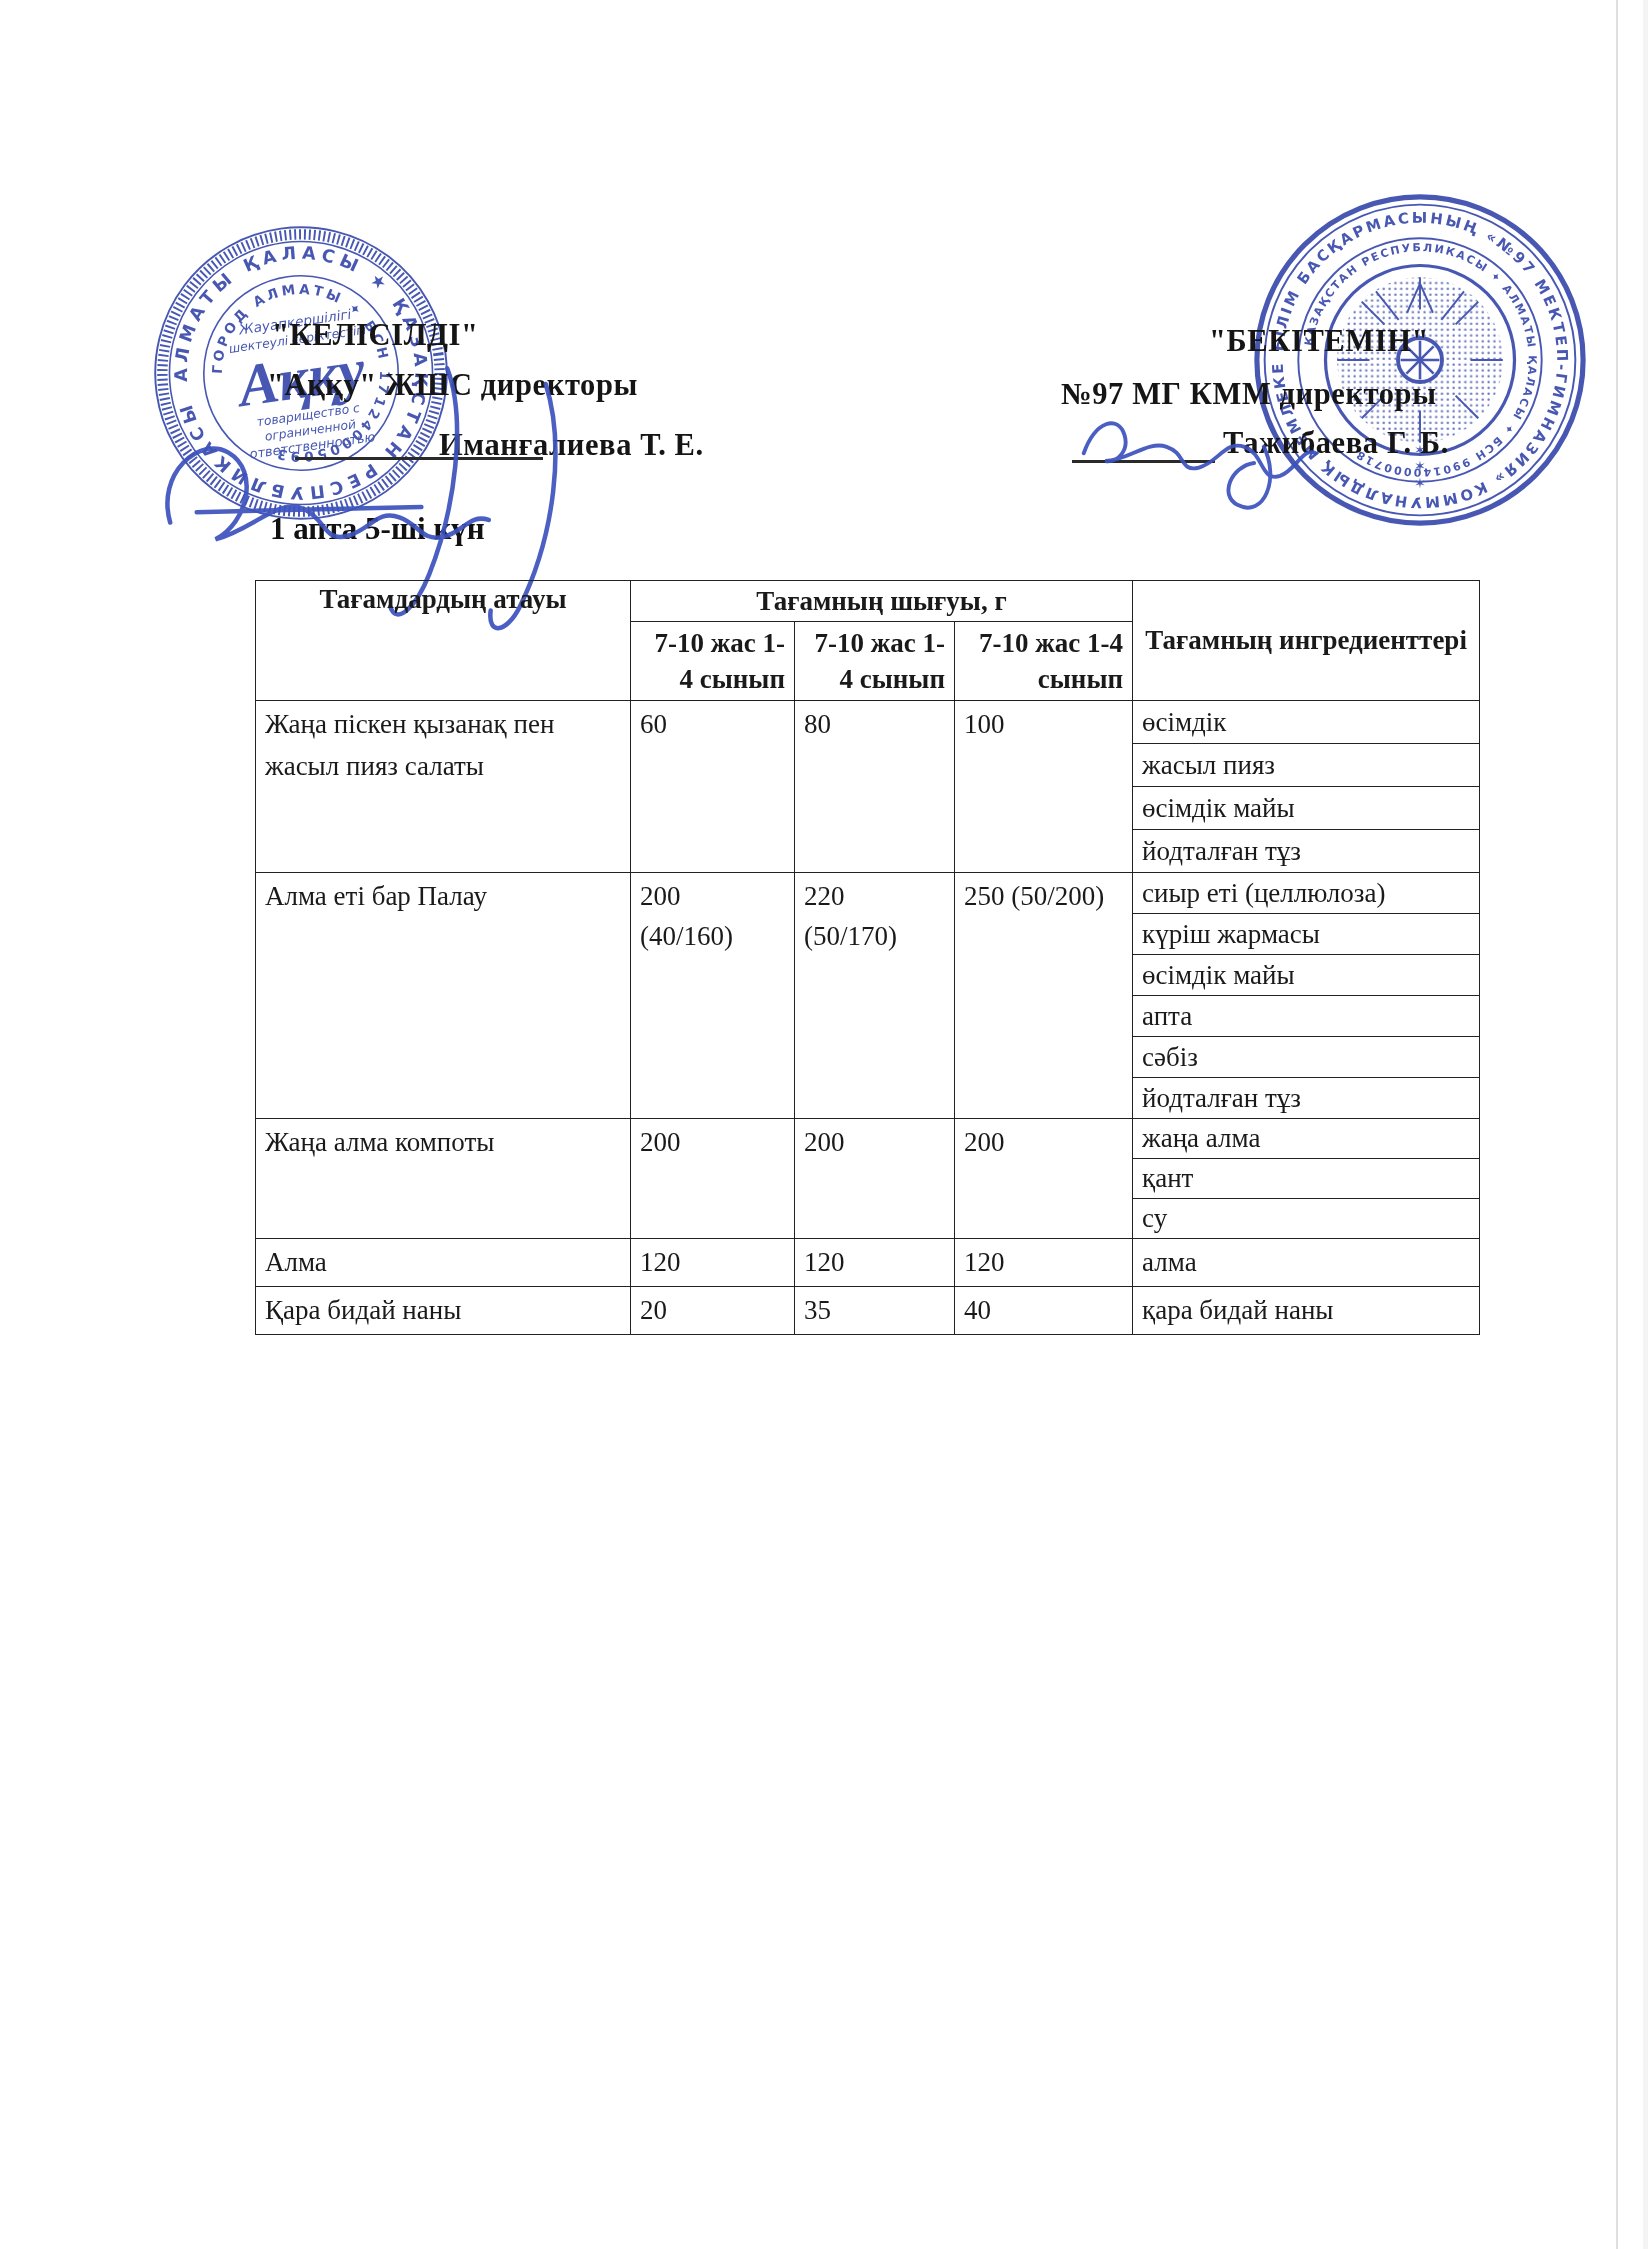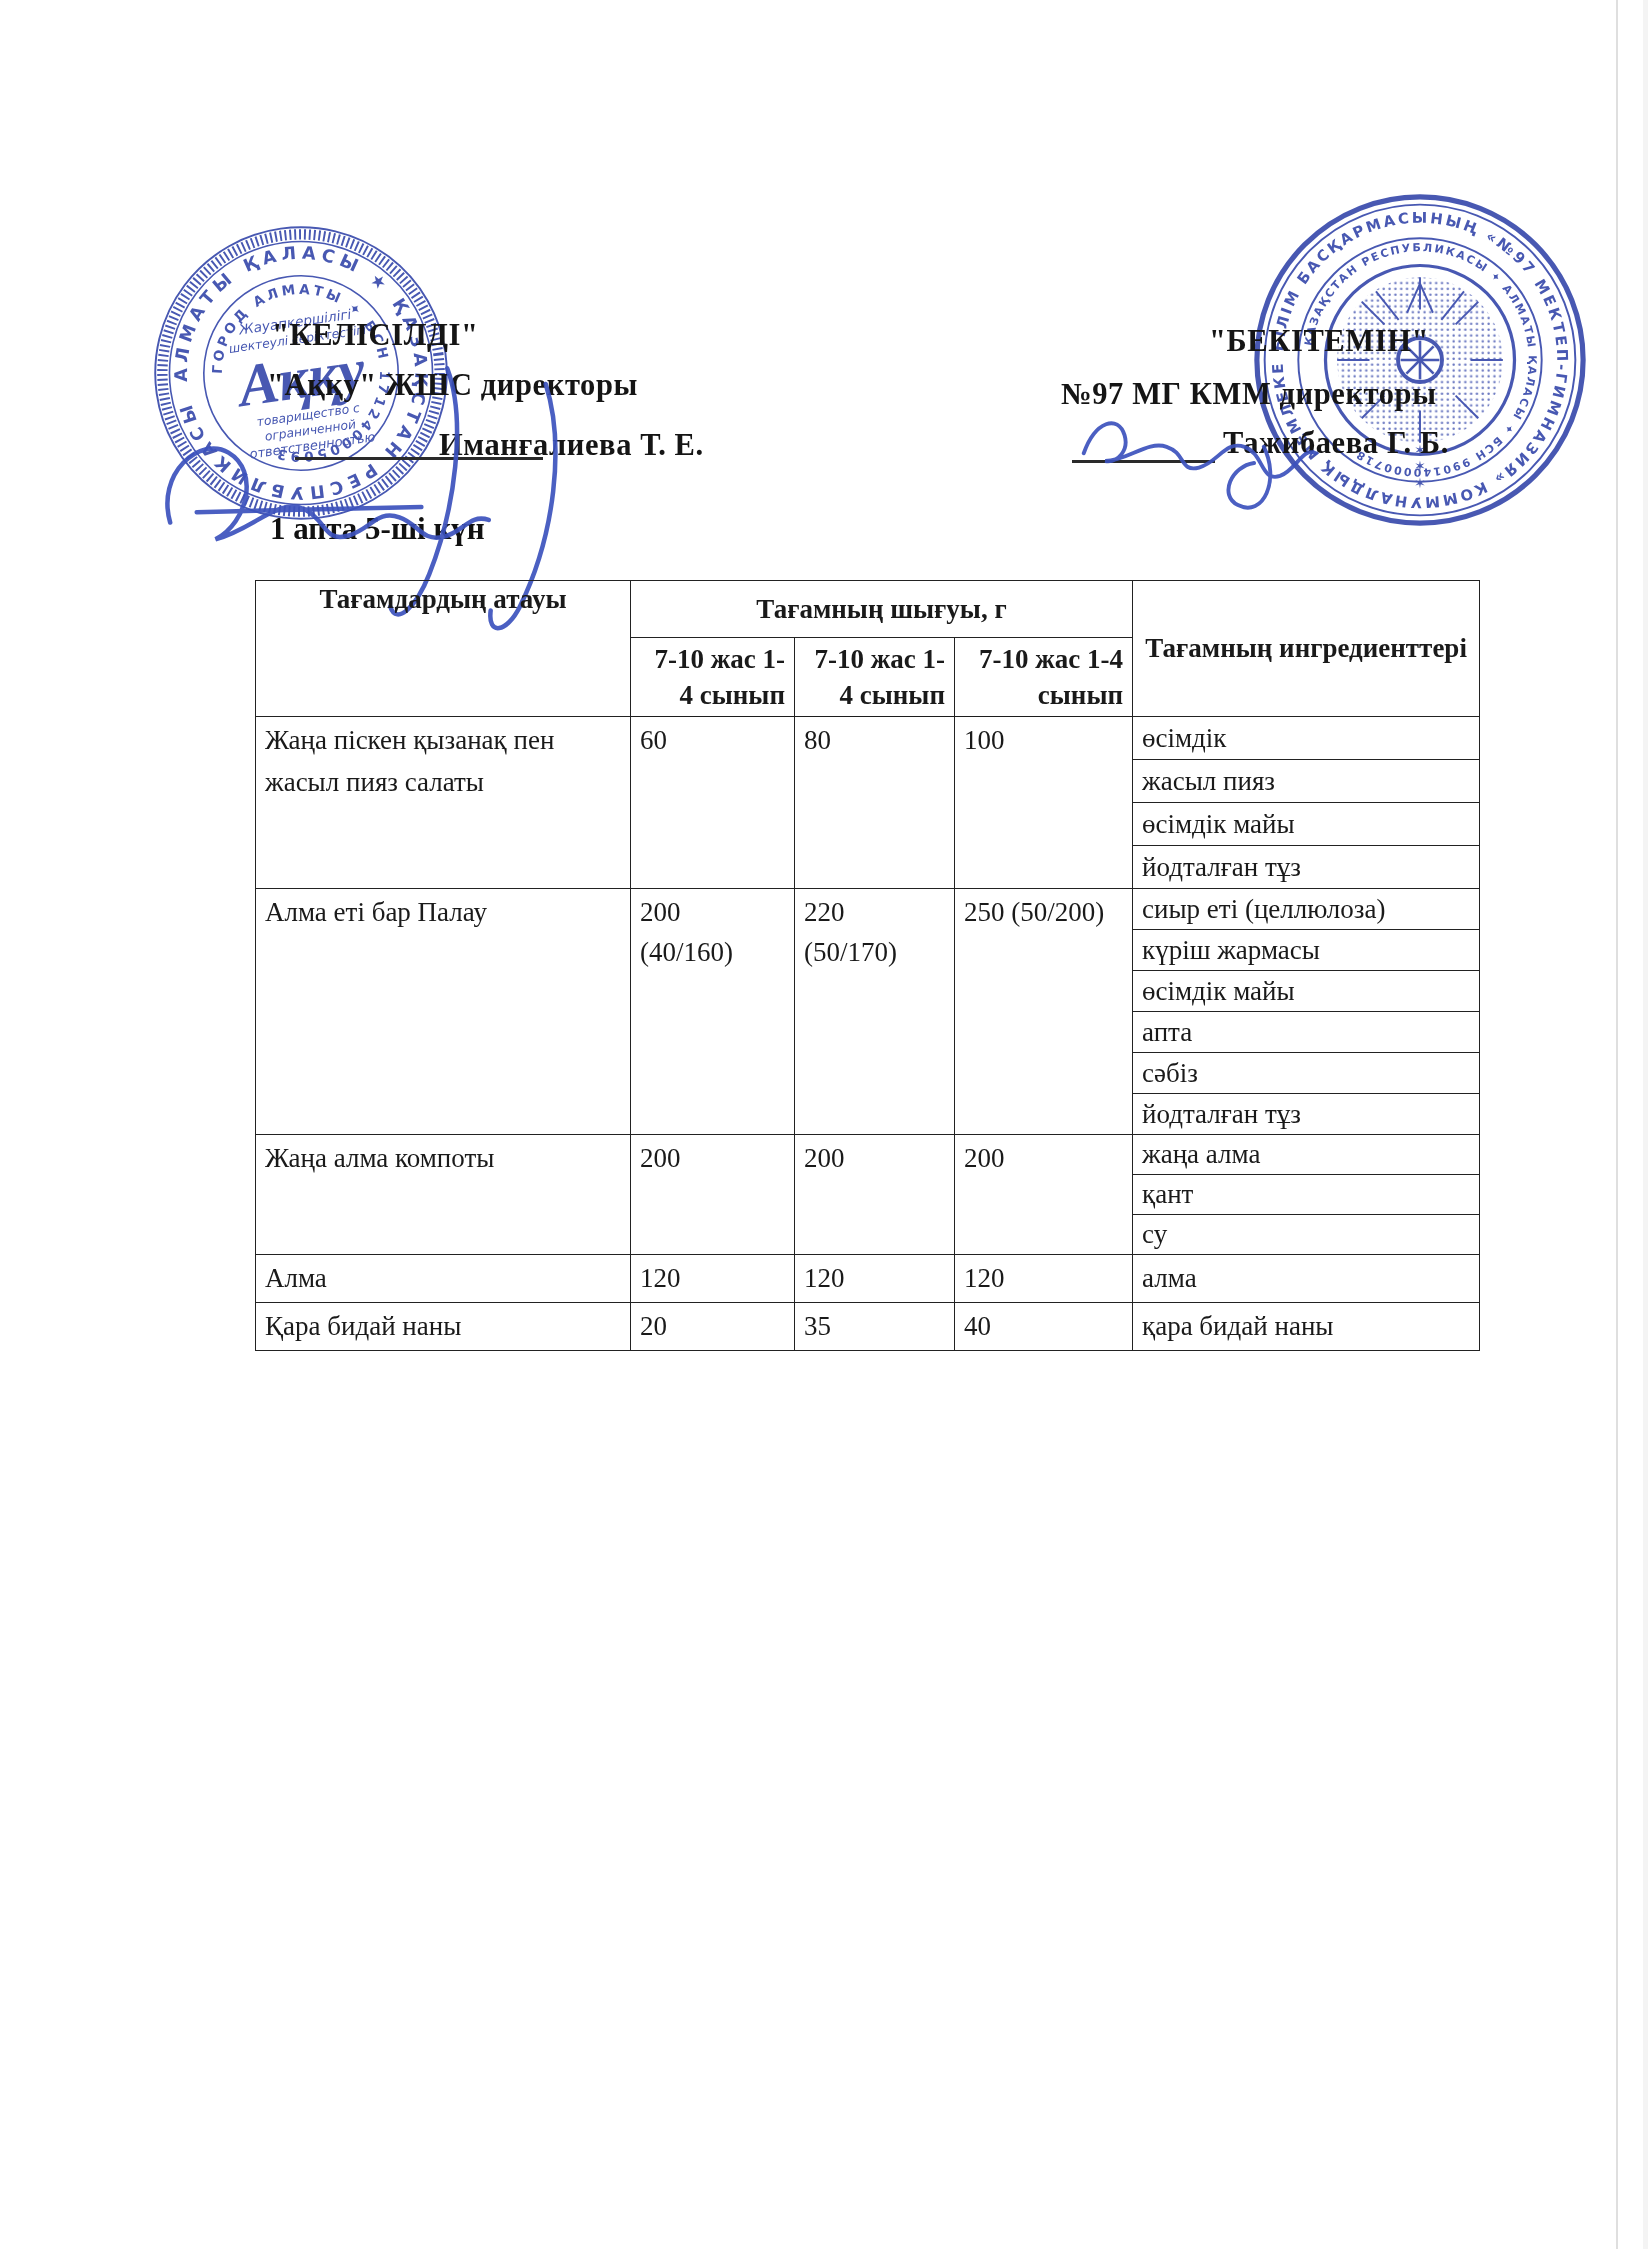--- a/index.html
+++ b/index.html
@@ -27,21 +27,21 @@
   th.dish-h{vertical-align:top;padding-top:10.4px;}
   th.ing-h{vertical-align:middle;}
   th.grp-h{vertical-align:middle;border-bottom:1.9px solid #1c1c1c;}
   thead tr.sub th{border-bottom:1.9px solid #1c1c1c;vertical-align:middle;line-height:1.35;text-align:right;}
   td.dish{vertical-align:top;text-align:left;padding-top:6.5px;line-height:1.55;}
   td.out{vertical-align:top;text-align:left;padding-top:6.5px;line-height:1.5;}
   td.ing{vertical-align:middle;text-align:left;padding-left:11.7px;}
   tr.major td{border-top:1.9px solid #1c1c1c;}
   .pre{white-space:pre-line;}
   
-  .h88{height:57px}.h107{height:69px}.h66{height:43px}.h64{height:41px}
+  .h88{height:41px}.h107{height:69px}.h66{height:43px}.h64{height:41px}
   .h61{height:40px}.h62{height:40px}
   
   .stamp{opacity:0.88;}
   .scan-edge{position:absolute;top:0;right:31px;width:1.9px;height:2250px;background:#c4c4c4;opacity:.55;}
   .scan-edge2{position:absolute;top:0;right:0;width:6.5px;height:2250px;background:#e9e9e9;opacity:.5;}
 </style>
 </head>
 <body>
 
 <div class="scan-edge2"></div>

